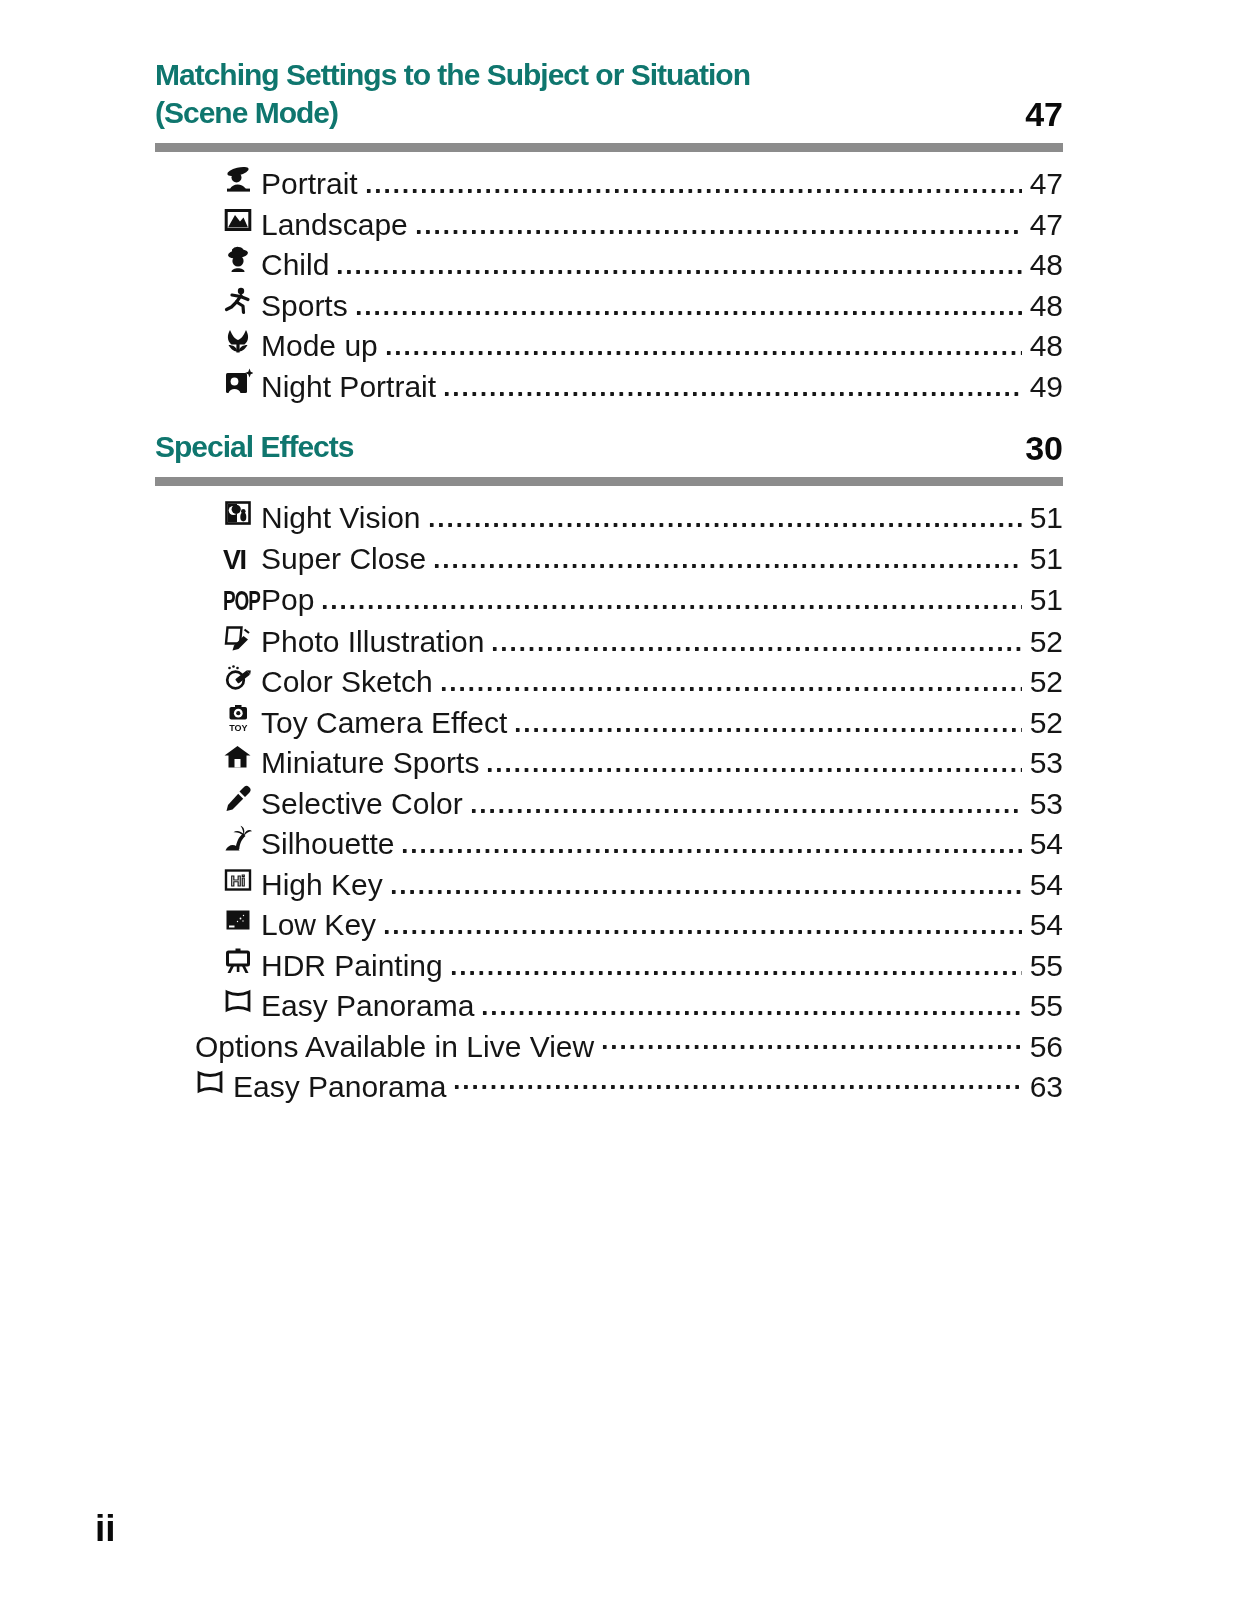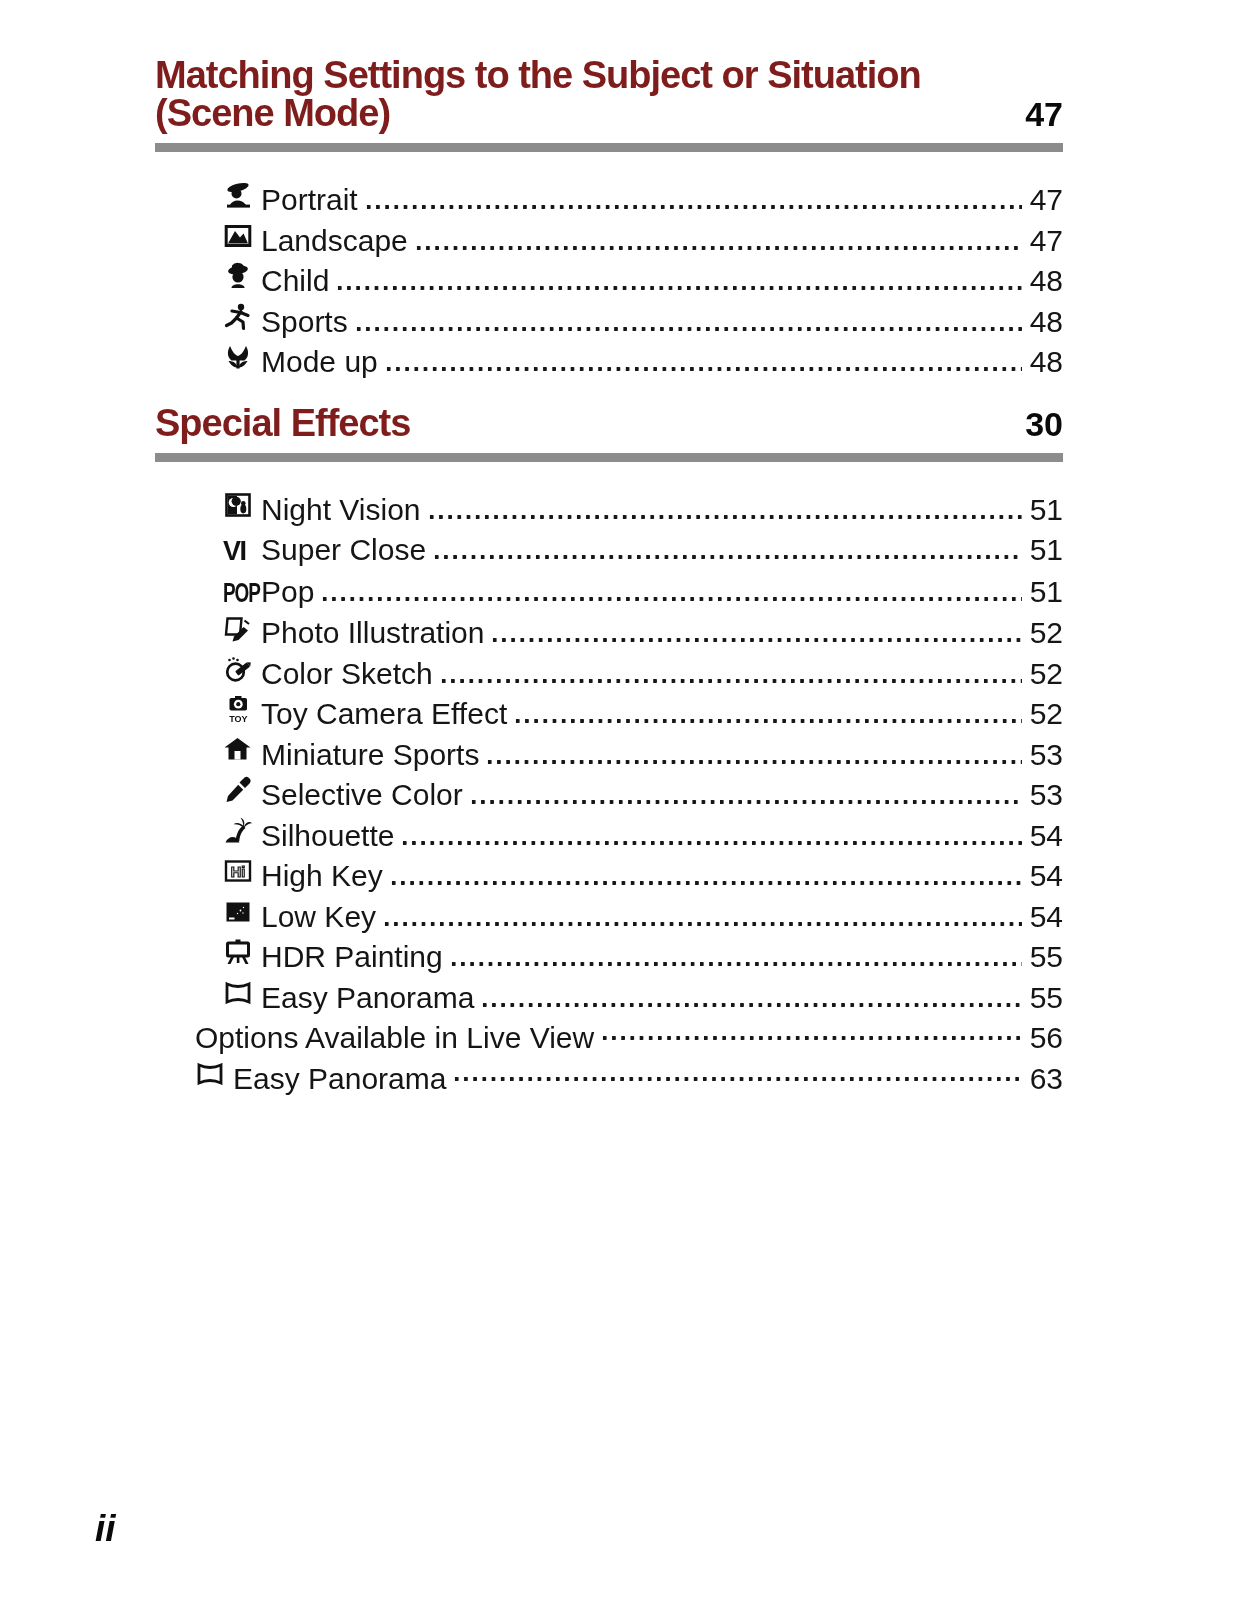--- a/index.html
+++ b/index.html
@@ -8,47 +8,47 @@
     background:#ffffff; overflow:hidden;
     font-family:"Liberation Sans", sans-serif; color:#151515;
   }
   .content { position:absolute; left:155px; top:0; width:908px; }
 
   .sec { }
   .sec.first { margin-top:56px; }
   .sec + .sec { margin-top:21px; }
 
   .sec-head { display:flex; align-items:flex-end; justify-content:space-between; }
-  .sec-title { font-size:38px; line-height:38px; font-weight:bold; letter-spacing:-1px; color:#7f1d1d; }
+  .sec-title { font-size:30px; line-height:38px; font-weight:bold; letter-spacing:-1px; color:#0f766e; }
   .sec-page  { font-size:34px; line-height:36px; font-weight:bold; color:#0a0a0a; white-space:nowrap; }
 
   .rule { margin-top:11px; height:9px; background:#8c8c8c; }
 
-  .toc-list { margin-top:28px; }
+  .toc-list { margin-top:12px; }
   .toc-row { display:flex; align-items:baseline; font-size:30px; line-height:40.5px; }
   .toc-row.lvl2 { padding-left:68px; }
   .toc-row.lvl1 { padding-left:40px;align-items:center; }
 
   .icon-box { display:inline-block; width:38px; white-space:nowrap; }
   .icon-box svg { display:inline; vertical-align:baseline; }
   .txticon { display:inline-block; font-weight:bold; font-size:27px; letter-spacing:-1.5px; transform-origin:0 100%; color:#111; }
   .txticon.cnd { transform:scaleX(0.70); }
 
   .row-label { white-space:nowrap; }
   .leader {
     flex:1; height:6px; margin:0 8px;
     background-image:radial-gradient(circle 2.2px at 2.6px 3px, #161616 97%, rgba(0,0,0,0));
     background-size:9.2px 6px; background-repeat:repeat-x; background-position:left bottom;
     min-width:18px;
   }
   .row-page { white-space:nowrap; }
 
   .footer-folio {
     position:absolute; left:95px; top:1510px;
-    font-size:37px; font-weight:bold; line-height:1; color:#0a0a0a;font-style:italic;
+    font-size:37px; font-weight:bold; line-height:1; color:#0a0a0a;
   }
 </style>
 </head>
 <body>
 
 <div class="page">
   <div class="content" id="toc-root">
   <div class="sec first">
     <div class="sec-head">
       <div class="sec-title">
@@ -114,20 +114,31 @@
                 <path d="M7 4 C9.5 10 12 13 15 14 C18 13 20.5 10 23 4 C26 9 26 15 21.5 18.5 L8.5 18.5 C4 15 4 9 7 4 Z" fill="#111"></path>
                 <rect x="13.4" y="18" width="3.2" height="8.5" fill="#111"></rect>
                 <path d="M5.5 19 c3 5.5 6.5 6.5 9 6.5 c-1 -4.5 -4.5 -6.5 -9 -6.5 z" fill="#111"></path>
                 <path d="M24.5 19 c-3 5.5 -6.5 6.5 -9 6.5 c1 -4.5 4.5 -6.5 9 -6.5 z" fill="#111"></path>
               </svg></span>
     <span class="row-label">Mode up</span>
     <span class="leader"></span>
     <span class="row-page">48</span>
   </div>
 
+  <div class="toc-row lvl2">
+    <span class="icon-box"><svg width="30" height="30" viewBox="0 0 30 30" xmlns="http://www.w3.org/2000/svg">
+                <rect x="3" y="6" width="21" height="20" rx="1.5" fill="#111"></rect>
+                <circle cx="11.5" cy="14.5" r="3.9" fill="#fff"></circle>
+                <path d="M5.5 26 c1.5 -5.5 10.5 -5.5 12 0 z" fill="#fff"></path>
+                <path d="M26.5 1.5 l1.2 3.3 3.3 1.2 -3.3 1.2 -1.2 3.3 -1.2 -3.3 -3.3 -1.2 3.3 -1.2 z" fill="#111"></path>
+              </svg></span>
+    <span class="row-label">Night Portrait</span>
+    <span class="leader"></span>
+    <span class="row-page">49</span>
+  </div>
 </div>
   </div>
 
   <div class="sec">
     <div class="sec-head">
       <div class="sec-title">
             <div>Special Effects</div>
           </div>
       <div class="sec-page">30</div>
     </div>

